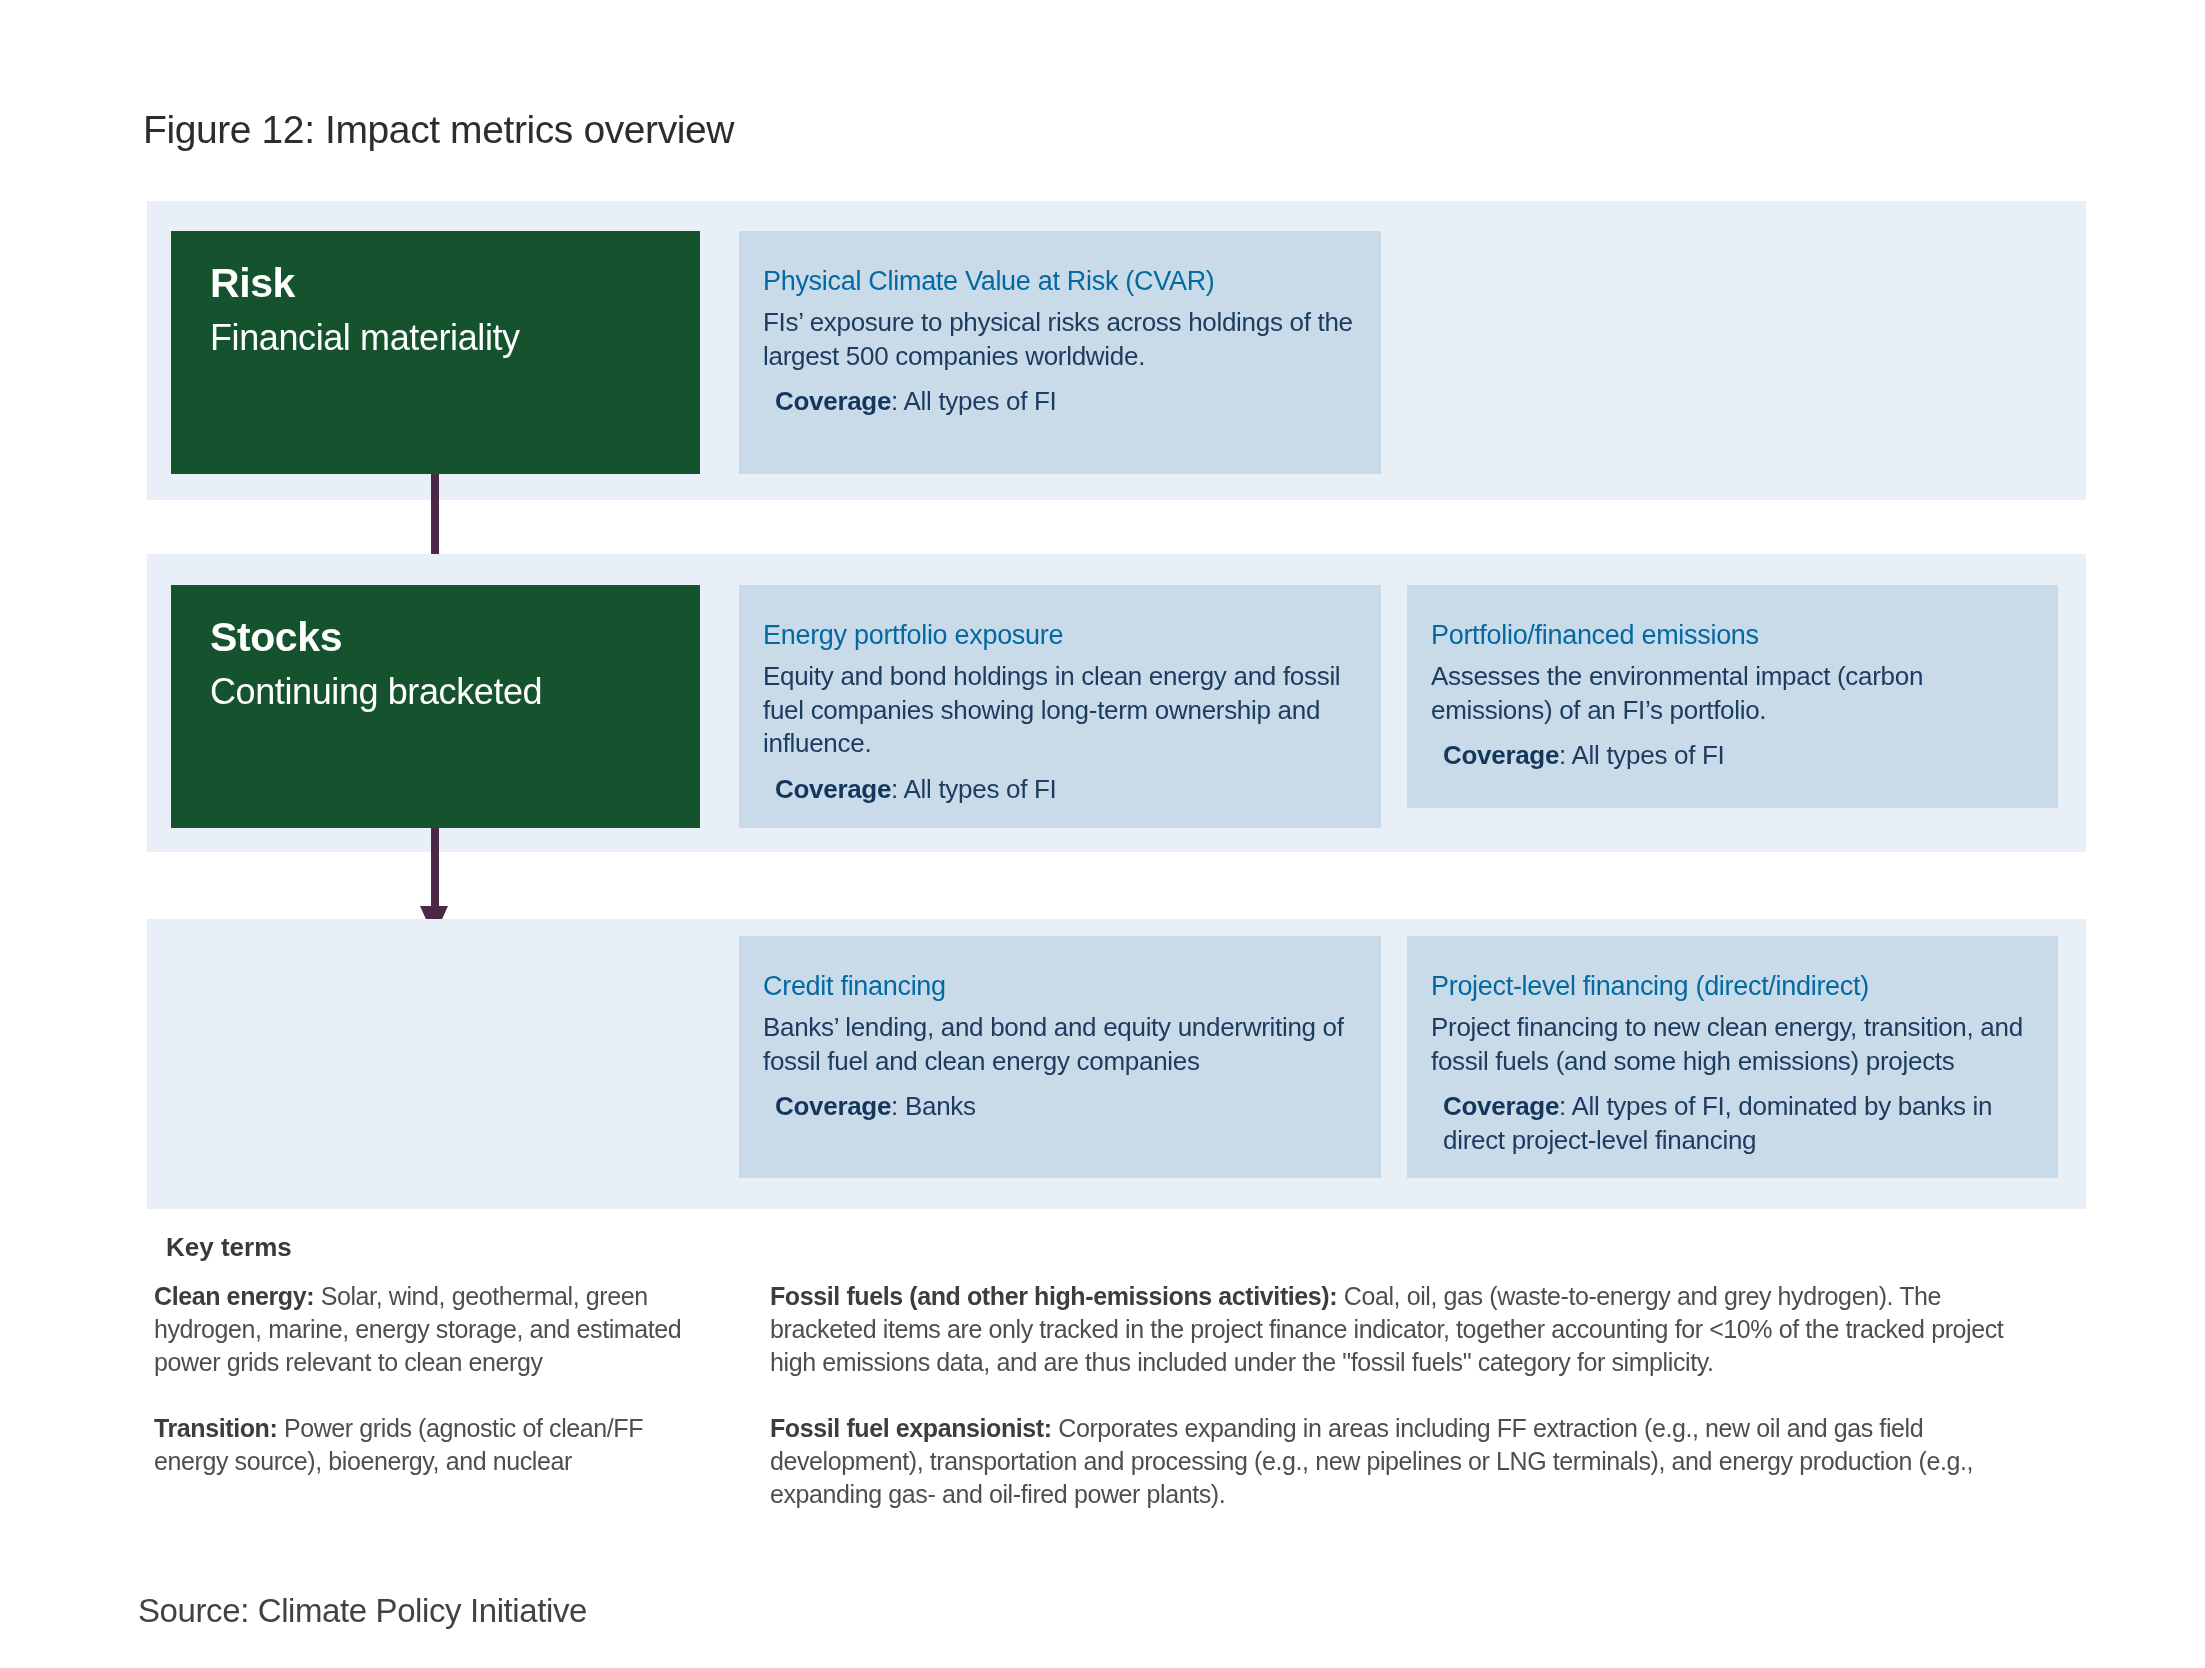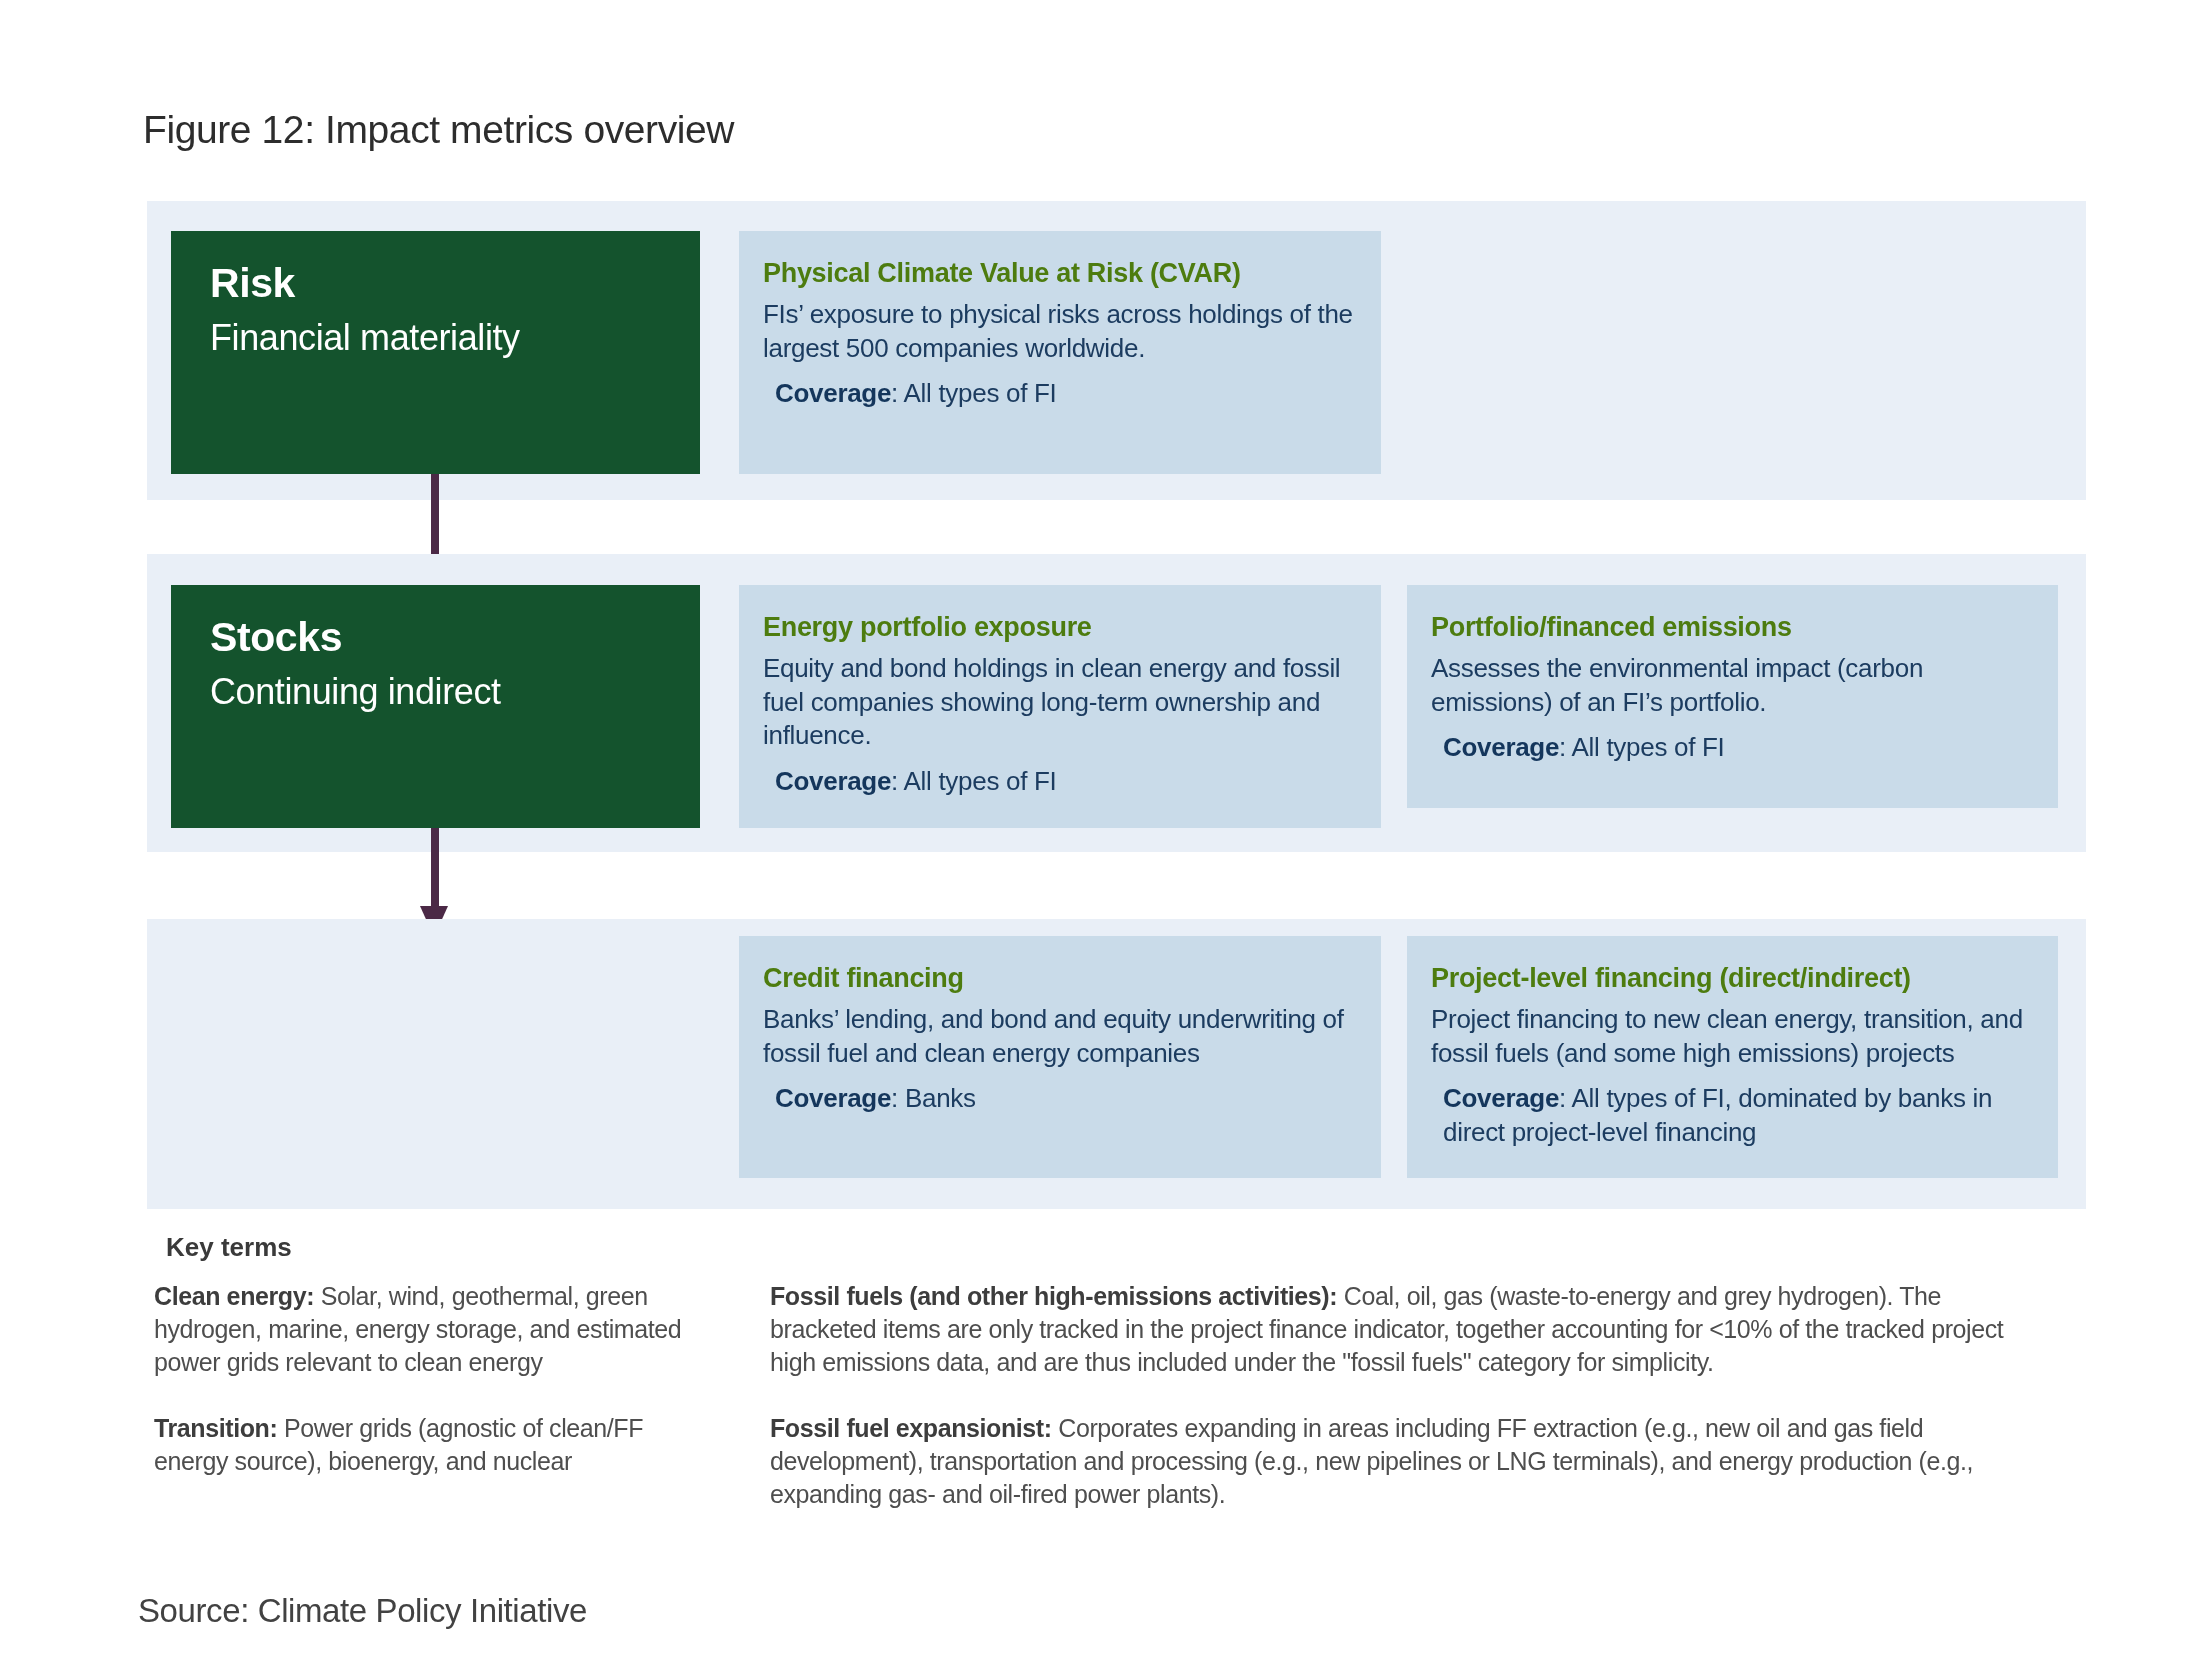--- a/index.html
+++ b/index.html
@@ -40,22 +40,22 @@
     color:#16395f;
     padding:26px 24px 0 24px;
     box-sizing:border-box;
   }
   .card.c-cvar{left:739px;top:231px;width:642px;height:243px;}
   .card.c-energy{left:739px;top:585px;width:642px;height:243px;}
   .card.c-emis{left:1407px;top:585px;width:651px;height:223px;}
   .card.c-credit{left:739px;top:936px;width:642px;height:242px;}
   .card.c-proj{left:1407px;top:936px;width:651px;height:242px;}
   .card-title{
-    font-size:27px;font-weight:700;color:#4d7c0f;
-    line-height:1.25;letter-spacing:-0.3px;margin:0 0 7px 0;
+    font-size:27px;font-weight:400;color:#0369a1;
+    line-height:1.25;letter-spacing:-0.3px;margin:8px 0 7px 0;
   }
   .card-body{
     font-size:26px;font-weight:400;color:#1c3c60;
     line-height:1.3;letter-spacing:-0.3px;margin:0 0 12px 0;
   }
   .card-coverage{
     font-size:26px;color:#1c3c60;line-height:1.3;letter-spacing:-0.3px;margin:12px;
   }
   .card-coverage .b{font-weight:700;color:#14365c;}
   .arrow-shaft{
@@ -105,21 +105,21 @@
     <p class="card-body">FIs’ exposure to physical risks across holdings of the largest 500 companies worldwide.</p>
     <p class="card-coverage"><span class="b">Coverage</span><span>: All types of FI</span></p>
   </div>
 
   <div class="arrow-shaft a1s"></div>
   <div class="arrow-head a1h"></div>
 
   <div class="band r2"></div>
   <div class="stage-box b2">
     <div class="stage-title">Stocks</div>
-    <div class="stage-sub">Continuing indirect</div>
+    <div class="stage-sub">Continuing bracketed</div>
   </div>
   <div class="card c-energy">
     <div class="card-title">Energy portfolio exposure</div>
     <p class="card-body">Equity and bond holdings in clean energy and fossil fuel companies showing long-term ownership and influence.</p>
     <p class="card-coverage"><span class="b">Coverage</span><span>: All types of FI</span></p>
   </div>
   <div class="card c-emis">
     <div class="card-title">Portfolio/financed emissions</div>
     <p class="card-body">Assesses the environmental impact (carbon emissions) of an FI’s portfolio.</p>
     <p class="card-coverage"><span class="b">Coverage</span><span>: All types of FI</span></p>

